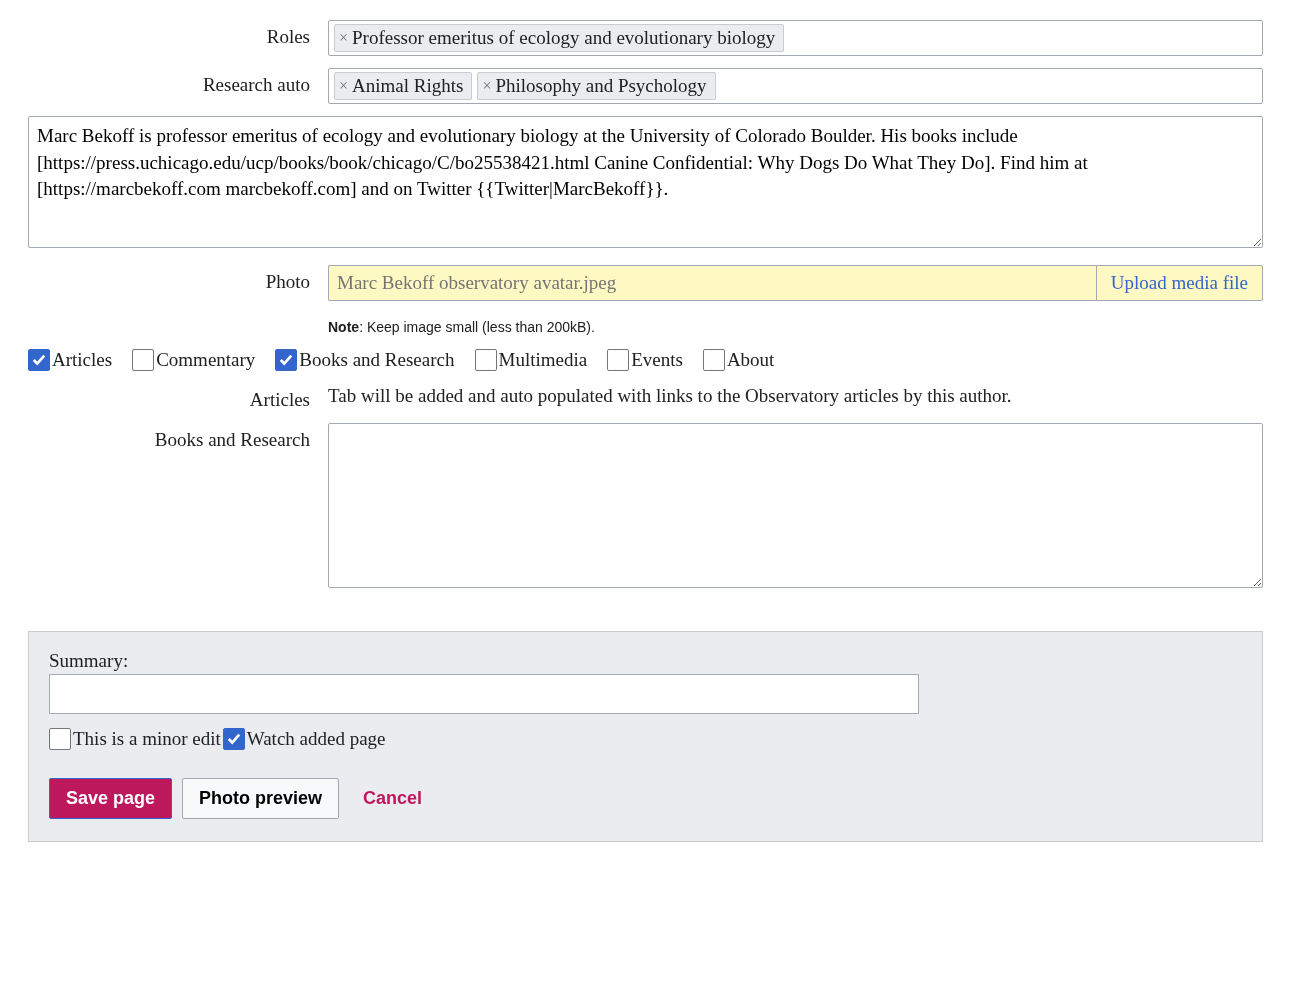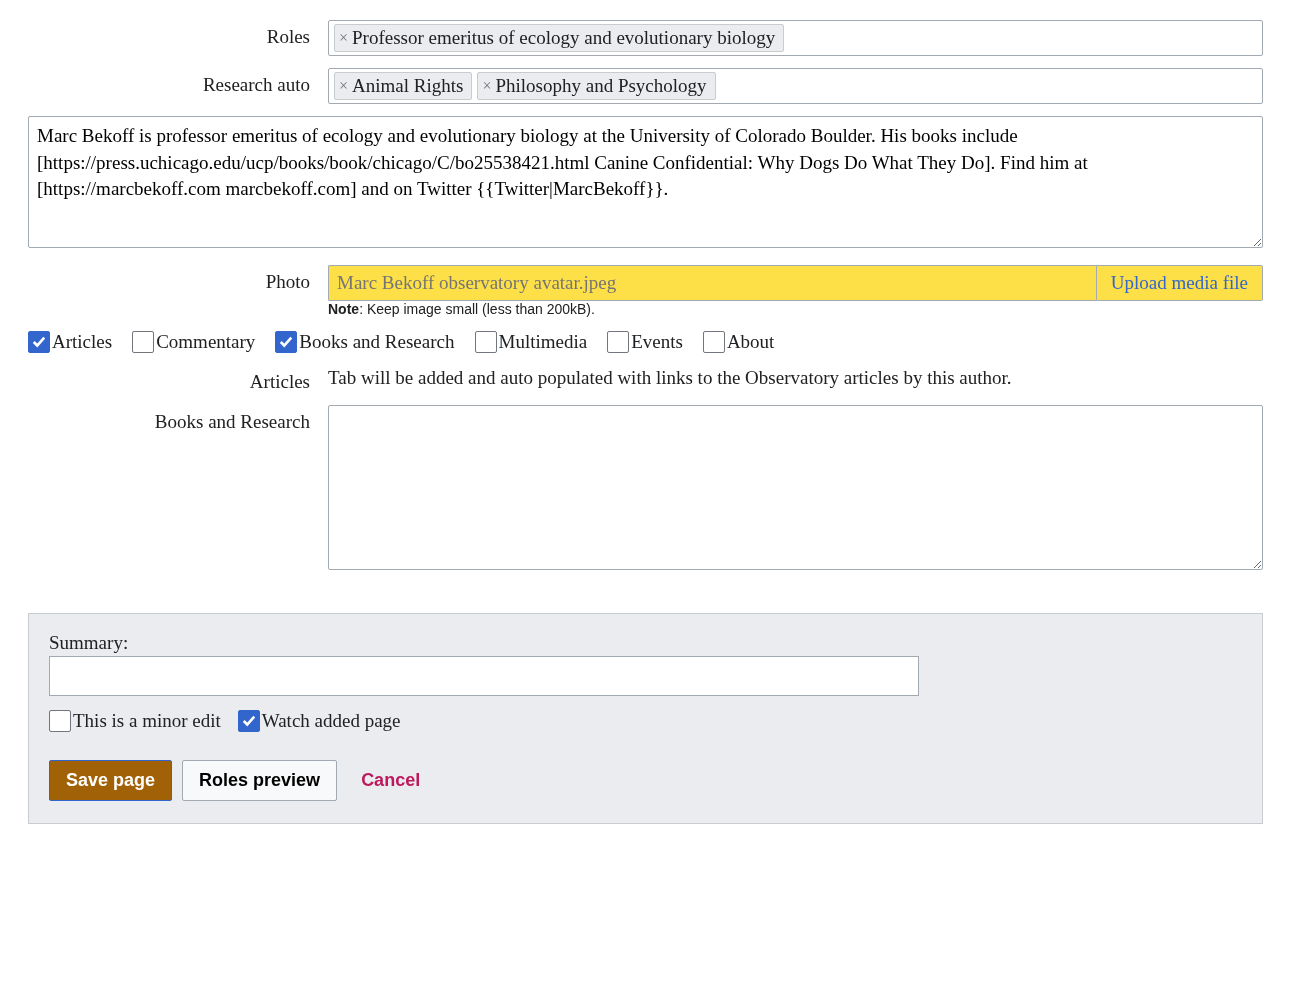--- a/index.html
+++ b/index.html
@@ -99,37 +99,37 @@
   }
   .photo-input {
     flex: 1;
     border: 1px solid #a2a9b1;
     border-right: none;
     border-radius: 2px 0 0 2px;
     padding: 0 8px;
     font-family: Georgia, serif;
     font-size: 19px;
     color: #72777d;
-    background: #fde047;
+    background: #fef9c3;
   }
   .upload-btn {
     border: 1px solid #a2a9b1;
     border-radius: 0 2px 2px 0;
-    background: #fde047;
+    background: #fef9c3;
     color: #3366cc;
     padding: 6px 14px;
     font-family: Georgia, serif;
     font-size: 19px;
     cursor: pointer;
   }
   .note {
     font-family: "Helvetica Neue", Arial, sans-serif;
     font-size: 14px;
     color: #202122;
-    margin-top: 0;
+    margin-top: 18px;
   }
   .note b { font-weight: 700; }
   .checkbox-row {
     display: flex;
     flex-wrap: wrap;
     gap: 20px;
     align-items: center;
     padding-top: 2px;
   }
   .cb-item {
@@ -183,41 +183,41 @@
     height: 40px;
     border: 1px solid #a2a9b1;
     background: #fff;
     padding: 6px 8px;
     font-family: Georgia, serif;
     font-size: 19px;
   }
   .minor-row {
     margin-top: 14px;
     display: flex;
-    gap: 17px;
+    gap: 2px;
     align-items: center;
   }
   .btn-row {
     margin-top: 28px;
     display: flex;
     gap: 10px;
     align-items: center;
   }
   .btn {
     font-family: "Helvetica Neue", Arial, sans-serif;
     font-size: 18px;
     font-weight: 700;
     padding: 9px 16px;
     border: 1px solid #a2a9b1;
     border-radius: 2px;
     background: #f8f9fa;
     cursor: pointer;
   }
   .btn.primary {
-    background: #a16207;
+    background: #be185d;
     border-color: #3366cc;
     color: #fff;
   }
   .link-cancel {
     color: #be185d;
     font-family: "Helvetica Neue", Arial, sans-serif;
     font-size: 18px;
     font-weight: 700;
     margin-left: 14px;
     cursor: pointer;
@@ -341,18 +341,18 @@
             <svg viewBox="0 0 16 16">
               <polyline points="2,8 6,12 14,3"></polyline>
             </svg>
           </span>
         <span>Watch added page</span>
       </span>
     </div>
 
     <div class="btn-row">
       <button class="btn primary">Save page</button>
-      <button class="btn">Roles preview</button>
+      <button class="btn">Photo preview</button>
       <span class="link-cancel">Cancel</span>
     </div>
   </div>
 
 </div>
 
 </body></html>

